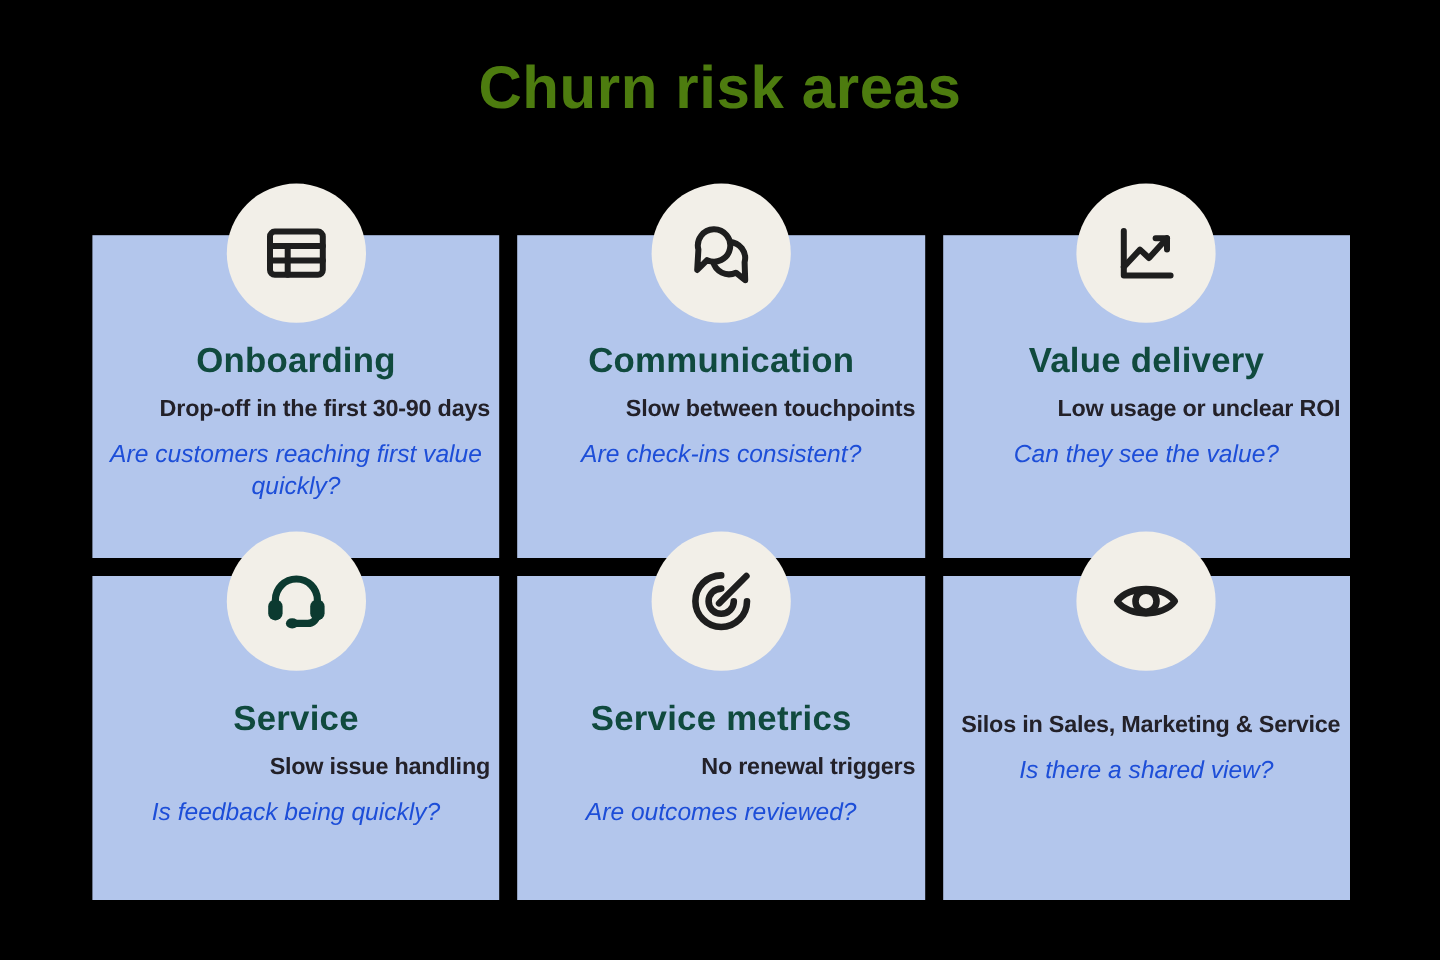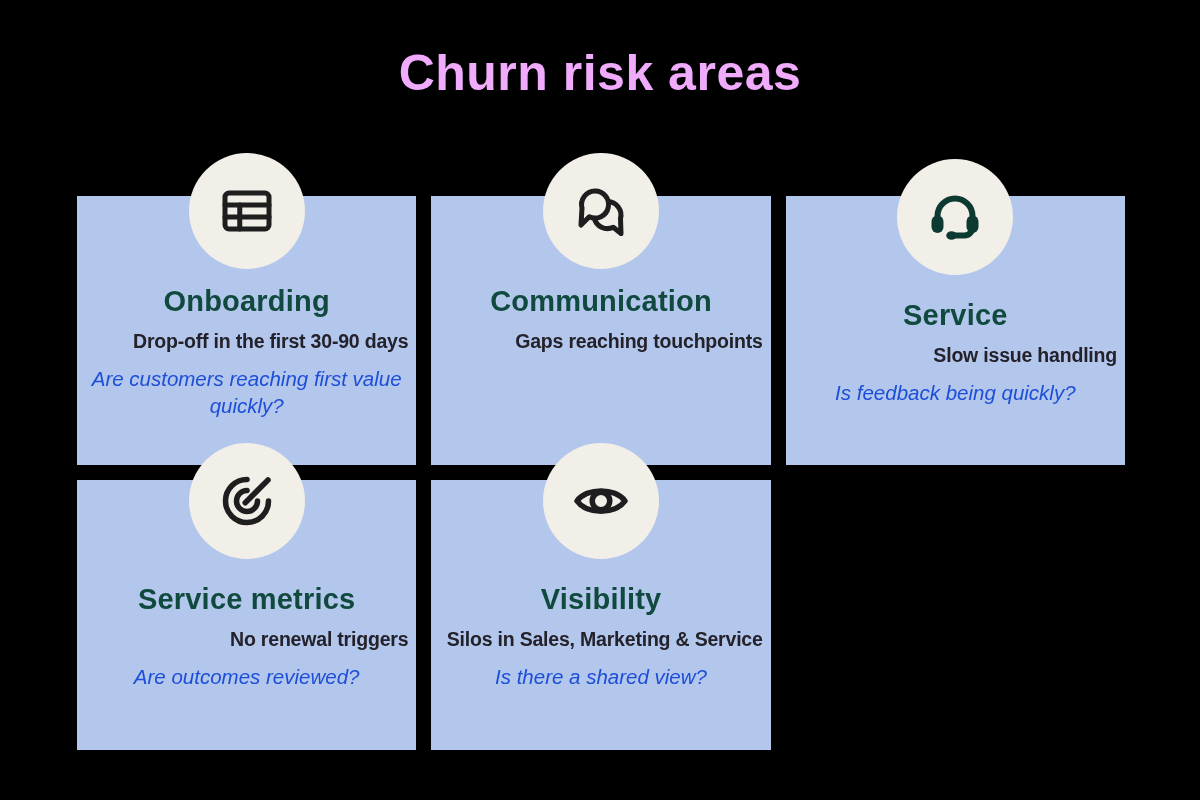--- a/index.html
+++ b/index.html
@@ -4,21 +4,21 @@
 <style>
   html,body{margin:0;padding:0;}
   body{
     width:1200px;height:800px;overflow:hidden;position:relative;
     background:#000000;
     font-family:"Liberation Sans","DejaVu Sans",sans-serif;
   }
   .page-title{
     position:absolute;top:44px;left:0;width:1200px;
     text-align:center;font-size:50px;line-height:58px;font-weight:700;
-    color:#f0abfc;letter-spacing:0.5px;margin:0;
+    color:#4d7c0f;letter-spacing:0.5px;margin:0;
   }
   .cards{
     position:absolute;left:77px;top:196px;width:1048px;
     display:grid;grid-template-columns:repeat(3,1fr);
     grid-template-rows:269px 270px;gap:15px;
   }
   .card{position:relative;background:#b3c6ec;}
   .icon-circle{
     position:absolute;left:50%;transform:translateX(-50%);
     width:116px;height:116px;border-radius:50%;background:#f2efe8;
@@ -69,24 +69,39 @@
 
   <div class="card row1">
     <div class="icon-circle">
       <svg viewBox="0 0 24 24" fill="none" stroke="#1e1e1e" stroke-width="2" stroke-linecap="round" stroke-linejoin="round">
         <path d="M20 21 L16.9 18.5 A5.4 5.4 0 1 1 19.8 15 Z"></path>
         <path fill="#f2efe8" d="M4 17.6 L4.4 10.8 A5.4 5.4 0 1 1 7.3 14.3 Z"></path>
       </svg>
     </div>
     <div class="content">
       <h2 class="card-title">Communication</h2>
-      <p class="card-subtitle">Gaps reaching touchpoints</p>
+      <p class="card-subtitle">Slow between touchpoints</p>
+      <p class="card-question">Are check-ins consistent?</p>
     </div>
   </div>
 
+  <div class="card row1">
+    <div class="icon-circle">
+      <svg viewBox="0 0 24 24" fill="none" stroke="#1e1e1e" stroke-width="2" stroke-linecap="round" stroke-linejoin="round">
+        <path d="M4.6 4.6 V19.4 H20.2"></path>
+        <path d="M4.6 16.6 L10 10.8 L13 13.6 L19 7"></path>
+        <path d="M15.2 7 H19 V10.8"></path>
+      </svg>
+    </div>
+    <div class="content">
+      <h2 class="card-title">Value delivery</h2>
+      <p class="card-subtitle">Low usage or unclear ROI</p>
+      <p class="card-question">Can they see the value?</p>
+    </div>
+  </div>
 
   <div class="card row2">
     <div class="icon-circle">
       <svg viewBox="0 0 24 24">
         <path d="M5 13.8 V11.6 a7 7 0 0 1 14 0 V16.2 a3.2 3.2 0 0 1 -3.2 3.2 H11.8" fill="none" stroke="#0c3a30" stroke-width="2.4" stroke-linecap="round"></path>
         <rect x="2.6" y="11.4" width="4.8" height="7" rx="2.4" fill="#0c3a30"></rect>
         <rect x="16.6" y="11.4" width="4.8" height="7" rx="2.4" fill="#0c3a30"></rect>
         <ellipse cx="10.6" cy="19.4" rx="2.1" ry="1.7" fill="#0c3a30"></ellipse>
       </svg>
     </div>
@@ -113,19 +128,18 @@
   </div>
 
   <div class="card row2">
     <div class="icon-circle">
       <svg viewBox="0 0 24 24" fill="none" stroke="#1e1e1e" stroke-width="2.2" stroke-linecap="round" stroke-linejoin="round">
         <path d="M2.4 12 C6.2 6.6 17.8 6.6 21.6 12 C17.8 17.4 6.2 17.4 2.4 12 Z"></path>
         <circle cx="12" cy="12" r="3.5"></circle>
       </svg>
     </div>
     <div class="content">
-      <h2 class="card-title">Visibility</h2>
       <p class="card-subtitle">Silos in Sales, Marketing &amp; Service</p>
       <p class="card-question">Is there a shared view?</p>
     </div>
   </div>
 
 </div>
 
 </body></html>

